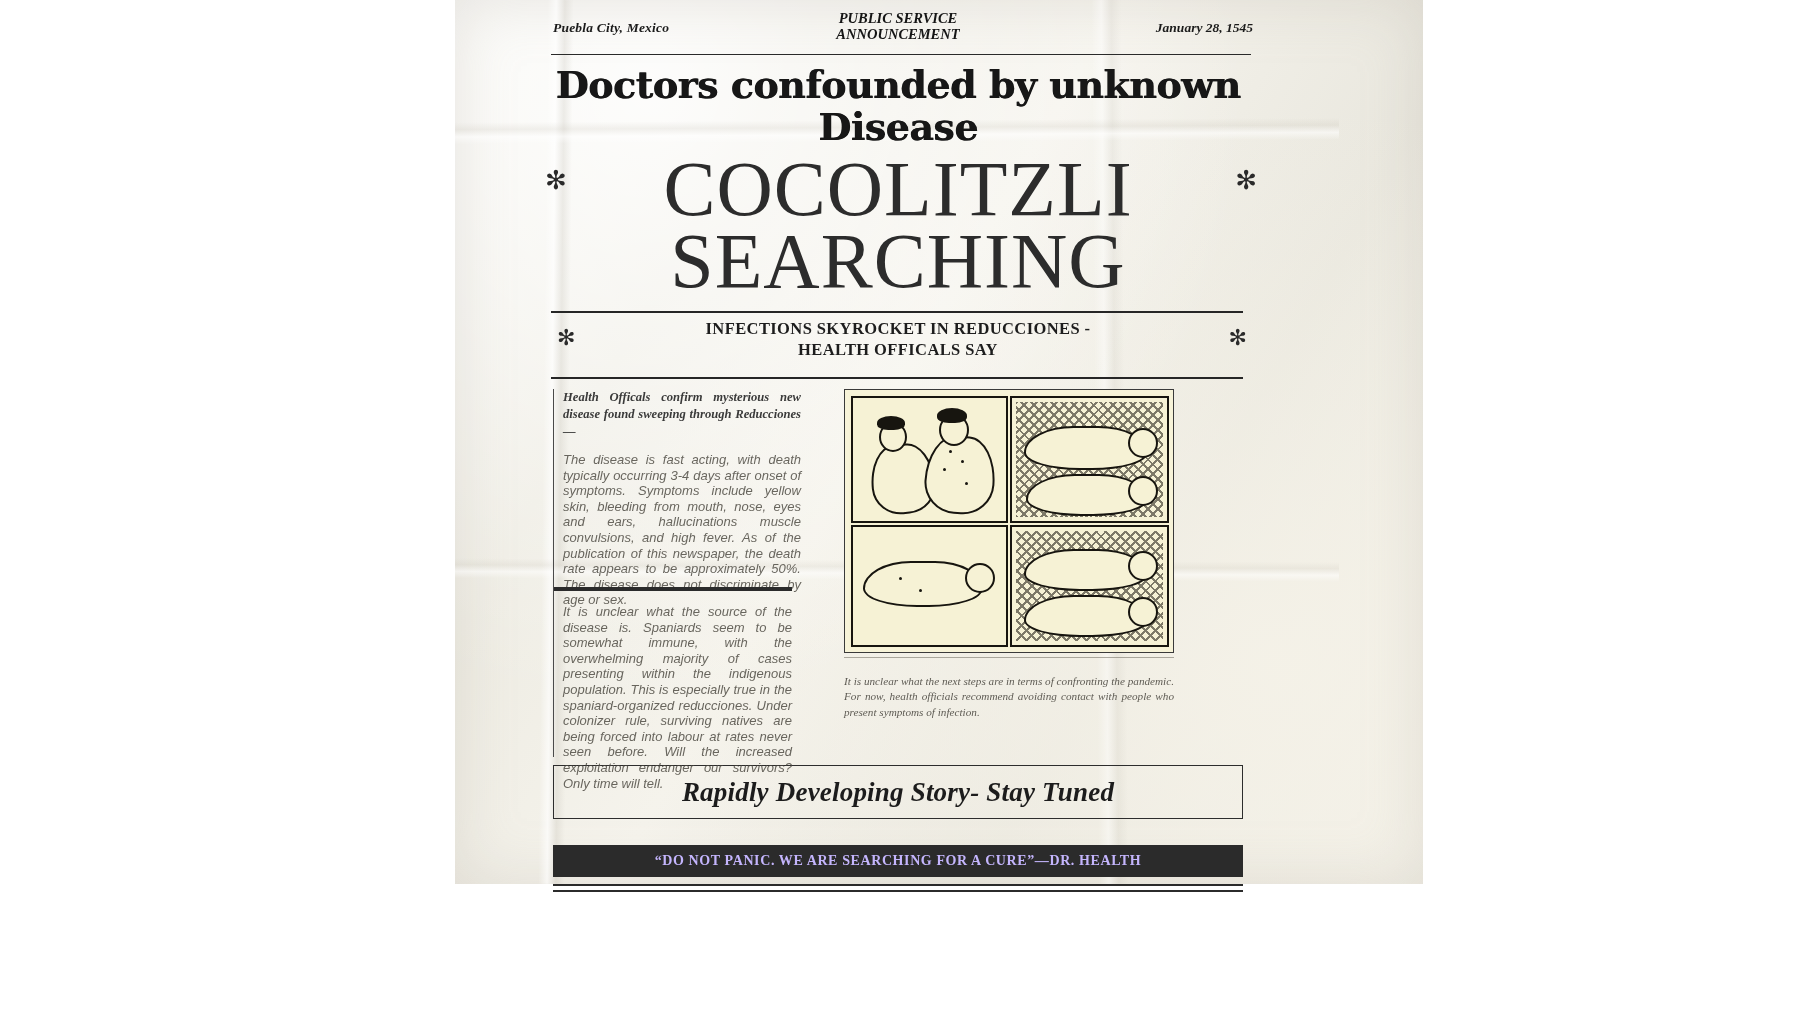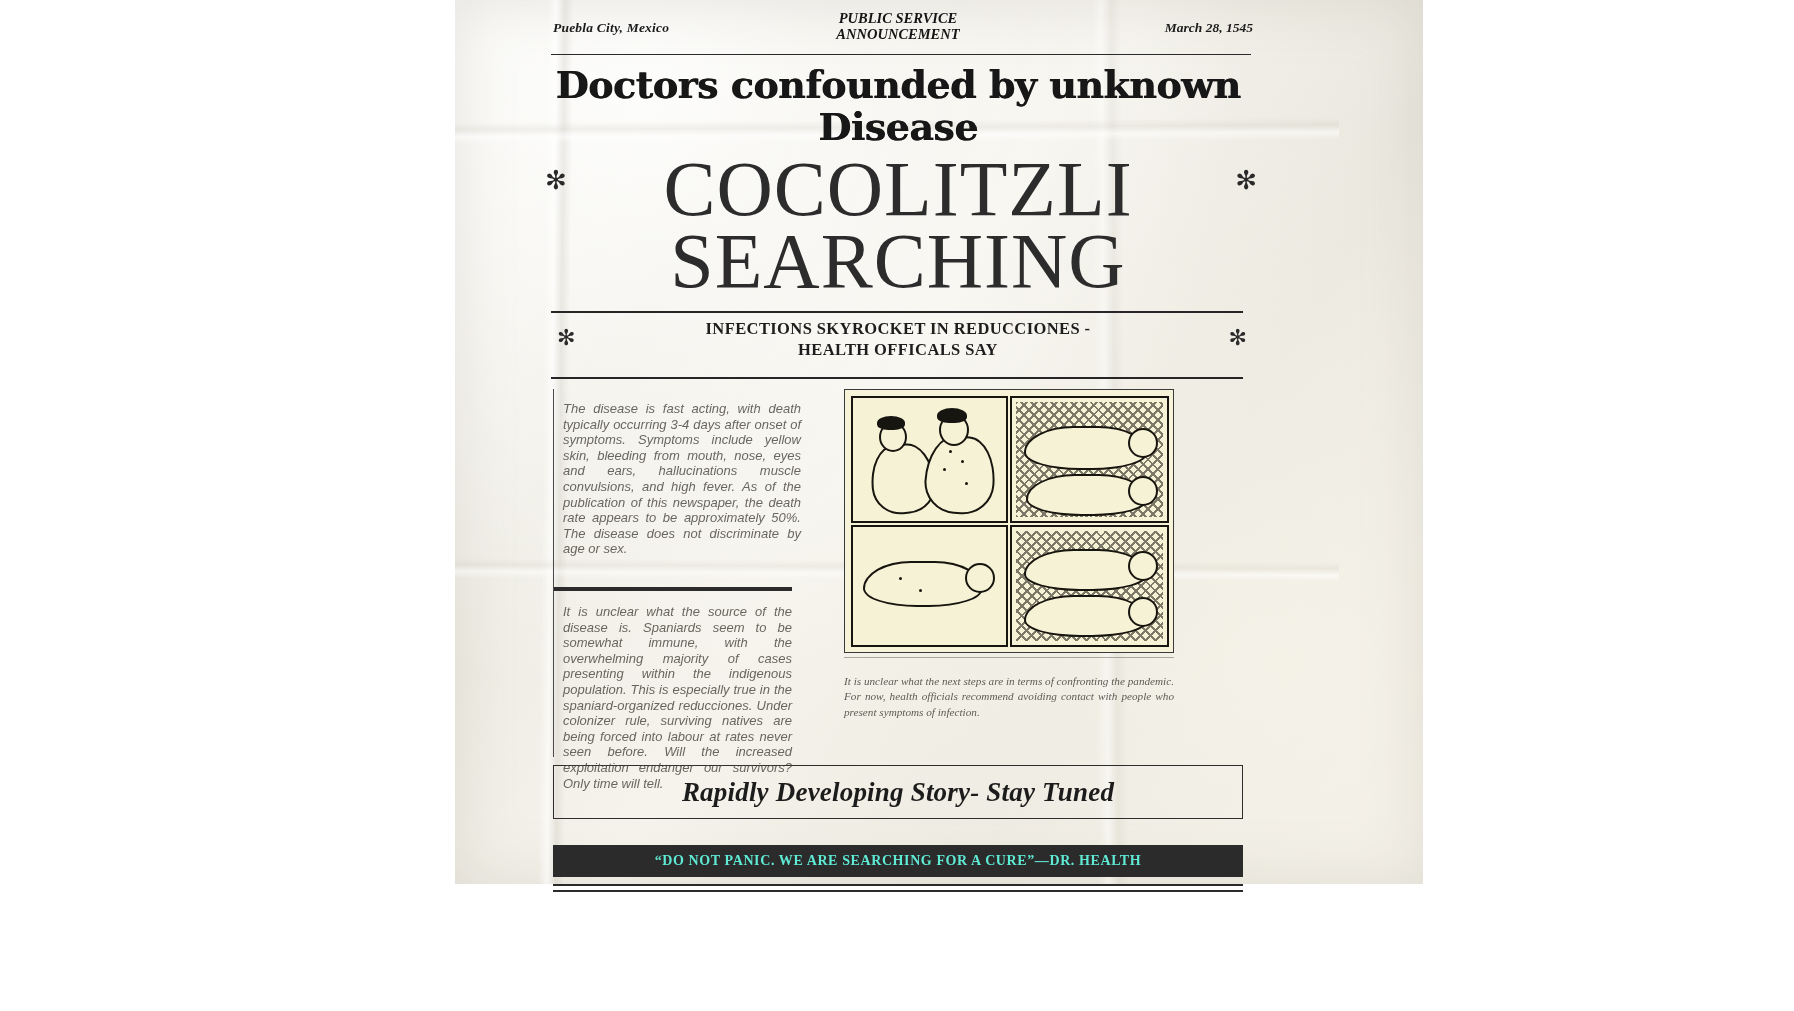--- a/index.html
+++ b/index.html
@@ -328,21 +328,21 @@
   
   .banner {
     margin: 26px 52px 0 52px;
     background: #2b2b2b;
     height: 32px;
     display: flex;
     align-items: center;
     justify-content: center;
   }
   .banner span {
-    color: #5eead4;
+    color: #c4b5fd;
     font-family: "Liberation Serif", serif;
     font-weight: bold;
     font-size: 14px;
     letter-spacing: .6px;
   }
   .bottom-rules {
     margin: 7px 52px 0 52px;
   }
   .bottom-rules .r {
     height: 2px;
@@ -363,21 +363,21 @@
     <div class="crease h2"></div>
 
     <div class="inner">
 
       <div class="masthead">
         <div class="city">Puebla City, Mexico</div>
         <div class="psa">
           <span>PUBLIC SERVICE</span>
           <span>ANNOUNCEMENT</span>
         </div>
-        <div class="date">March 28, 1545</div>
+        <div class="date">January 28, 1545</div>
       </div>
 
       <div class="rule-thin"></div>
 
       <div class="kicker">
         <span>Doctors confounded by unknown</span>
         <span class="k2">Disease</span>
       </div>
 
       <div class="headline-wrap">
@@ -396,20 +396,21 @@
         <div class="subhead">
           <div>INFECTIONS SKYROCKET IN REDUCCIONES -</div>
           <div>HEALTH OFFICALS SAY</div>
         </div>
         <div class="bar bottom"></div>
       </div>
 
       <div class="body-area">
 
         <div class="col-left">
+          <div class="lede">Health Officals confirm mysterious new disease found sweeping through Reducciones—</div>
           <div class="para">The disease is fast acting, with death typically occurring 3-4 days after onset of symptoms. Symptoms include yellow skin, bleeding from mouth, nose, eyes and ears, hallucinations muscle convulsions, and high fever. As of the publication of this newspaper, the death rate appears to be approximately 50%. The disease does not discriminate by age or sex.</div>
           <div class="col-rule"></div>
           <div class="para second">It is unclear what the source of the disease is. Spaniards seem to be somewhat immune, with the overwhelming majority of cases presenting within the indigenous population. This is especially true in the spaniard-organized reducciones. Under colonizer rule, surviving natives are being forced into labour at rates never seen before. Will the increased exploitation endanger our survivors? Only time will tell.</div>
         </div>
 
         <div class="col-right">
           <div class="figure">
             <div class="codex">
 
               <div class="frame q1">

